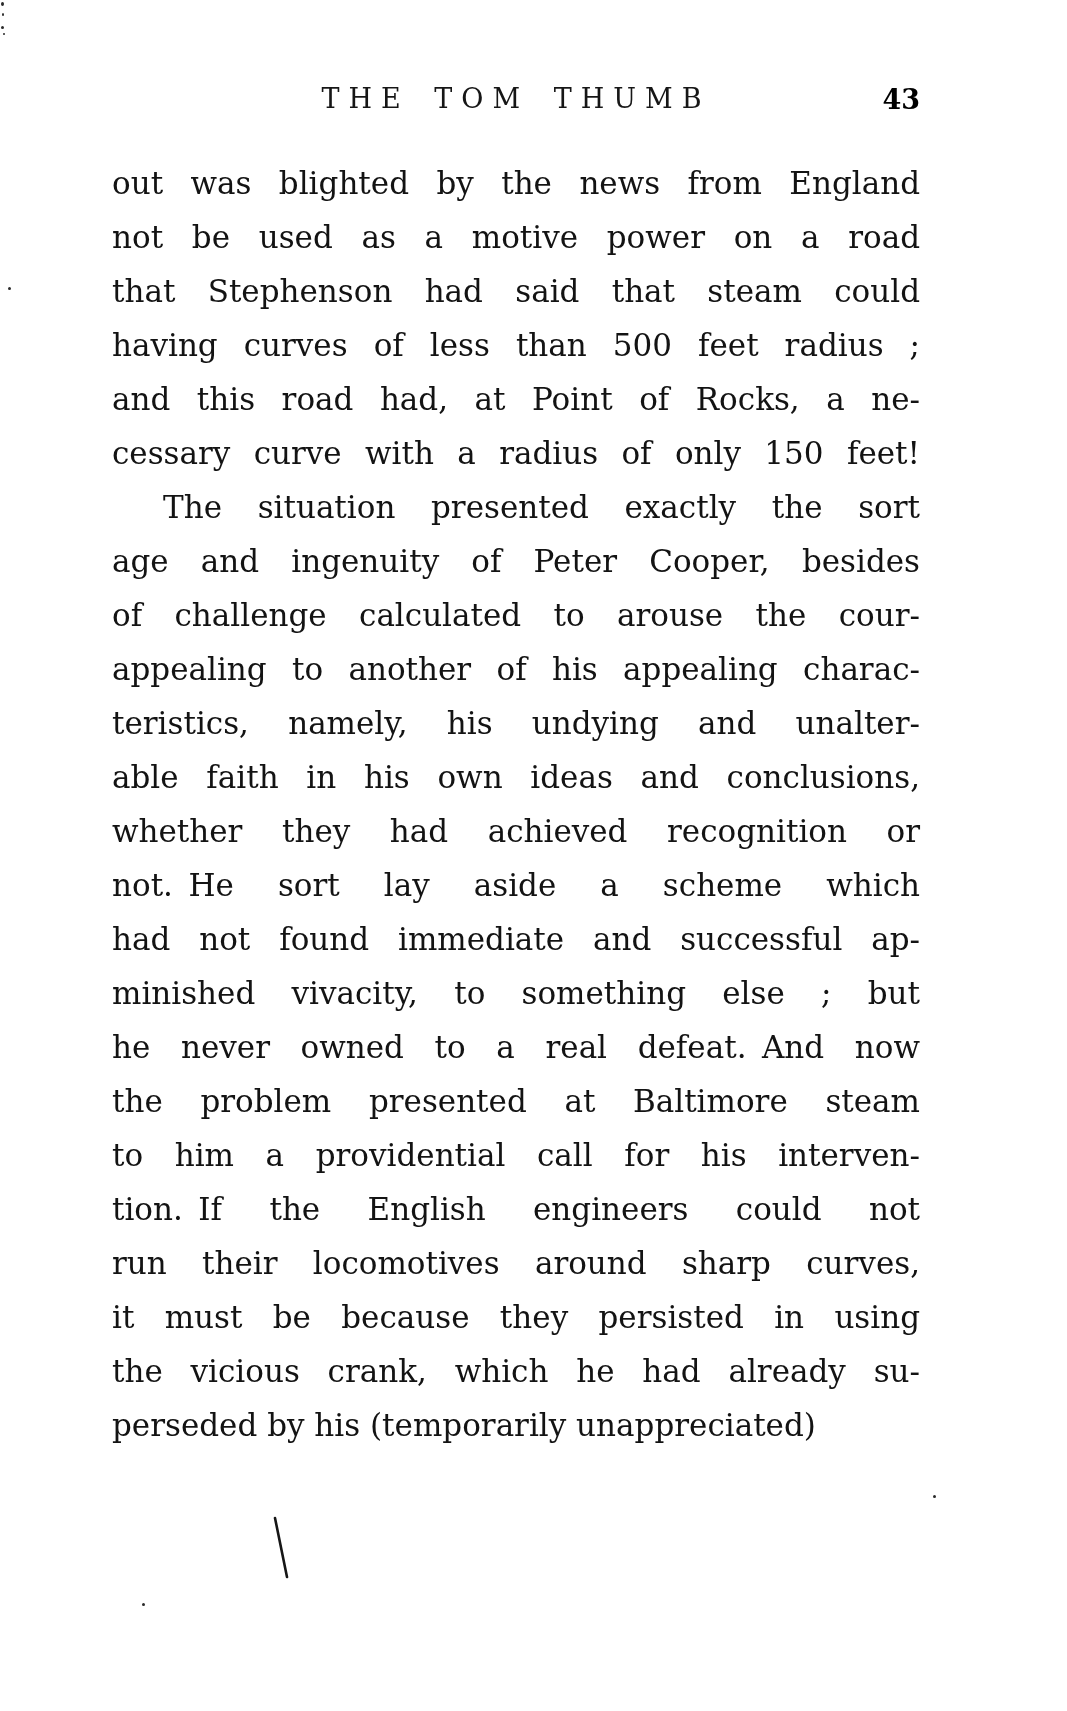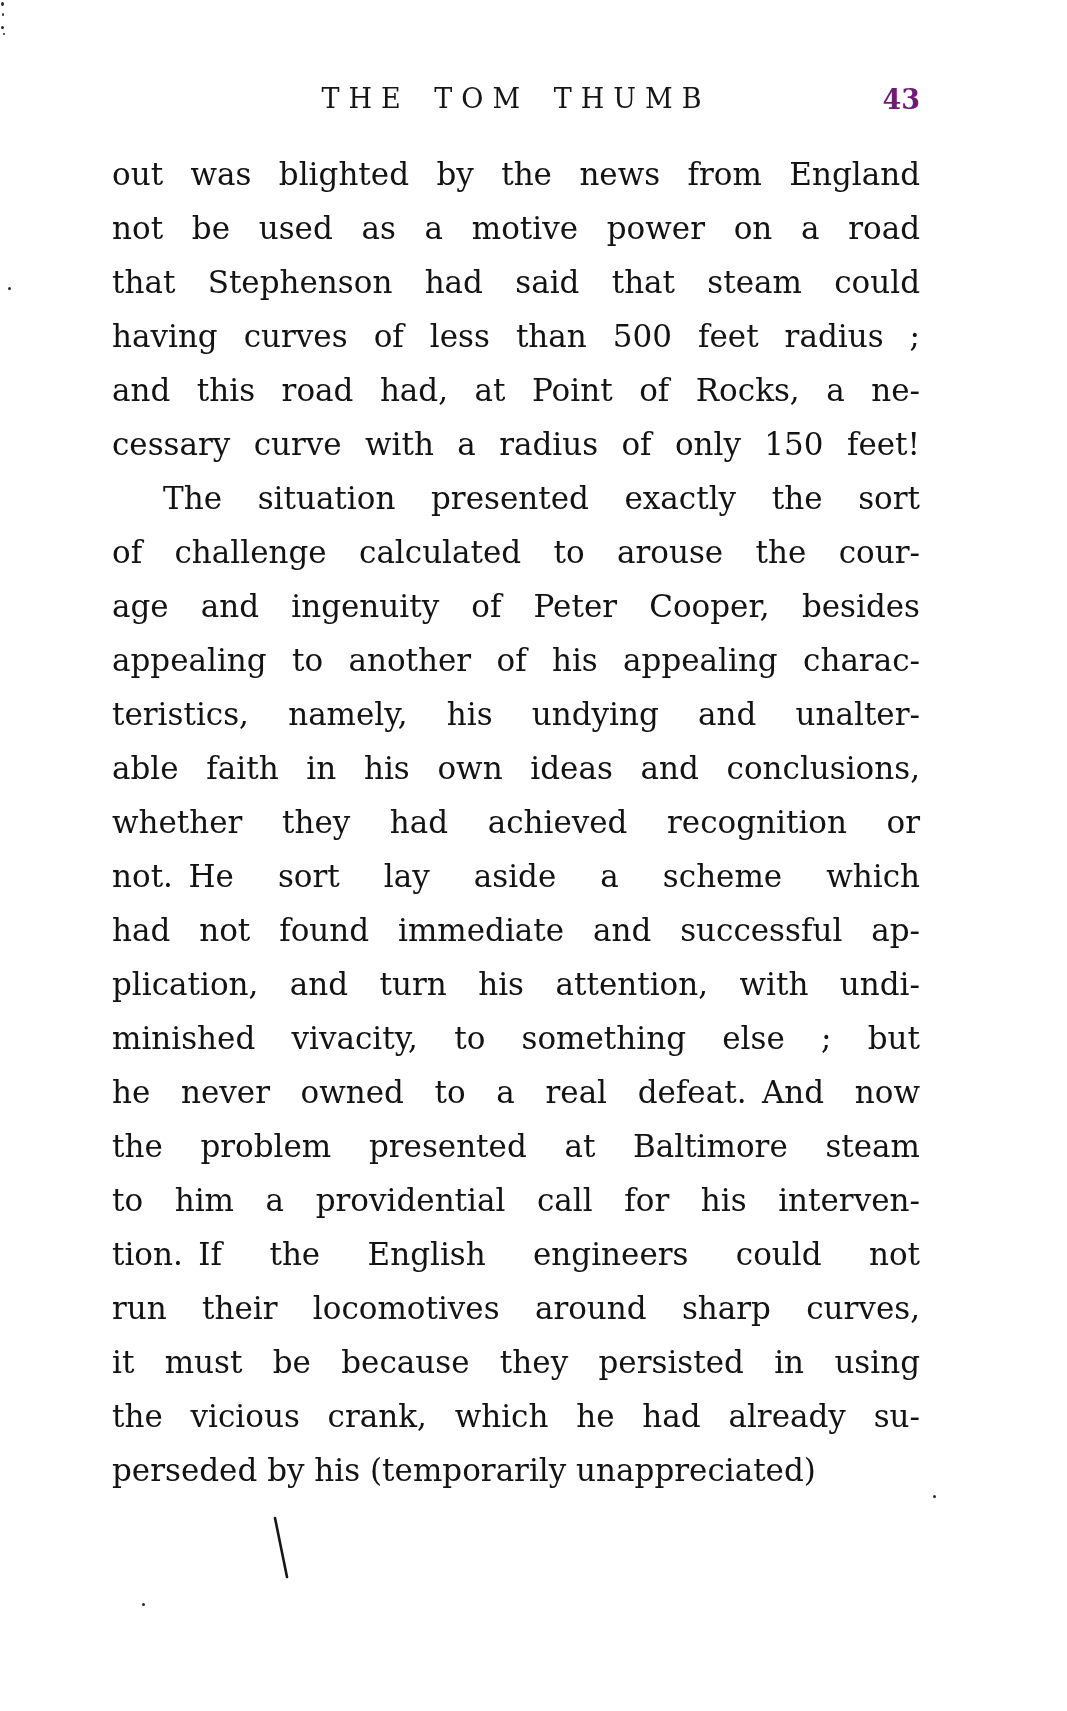--- a/index.html
+++ b/index.html
@@ -31,27 +31,27 @@
     word-spacing: 7px;
     color: #161616;
   }
   .pagenum {
     position: absolute;
     right: 0;
     top: 1px;
     font-size: 27px;
     line-height: 30px;
     font-weight: bold;
-    color: #701a75;
+    color: #000000;
     margin-left: 12px;
   }
   .body {
     position: absolute;
     left: 112px;
-    top: 147px;
+    top: 156px;
     width: 808px;
   }
   .line {
     font-size: 31px;
     line-height: 54px;
     text-align: justify;
     text-align-last: justify;
     white-space: nowrap; 
     color: #131313;
   }
@@ -86,29 +86,28 @@
   </div>
 
   <div class="body">
       <div class="line">out was blighted by the news from England</div>
       <div class="line">not be used as a motive power on a road</div>
       <div class="line">that Stephenson had said that steam could</div>
       <div class="line">having curves of less than 500 feet radius ;</div>
       <div class="line">and this road had, at Point of Rocks, a ne-</div>
       <div class="line">cessary curve with a radius of only 150 feet!</div>
       <div class="line indent">The situation presented exactly the sort</div>
+      <div class="line">age and ingenuity of Peter Cooper, besides</div>
       <div class="line">of challenge calculated to arouse the cour-</div>
-      <div class="line">age and ingenuity of Peter Cooper, besides</div>
       <div class="line">appealing to another of his appealing charac-</div>
       <div class="line">teristics, namely, his undying and unalter-</div>
       <div class="line">able faith in his own ideas and conclusions,</div>
       <div class="line">whether they had achieved recognition or</div>
       <div class="line">not. He sort lay aside a scheme which</div>
       <div class="line">had not found immediate and successful ap-</div>
-      <div class="line">plication, and turn his attention, with undi-</div>
       <div class="line">minished vivacity, to something else ; but</div>
       <div class="line">he never owned to a real defeat. And now</div>
       <div class="line">the problem presented at Baltimore steam</div>
       <div class="line">to him a providential call for his interven-</div>
       <div class="line">tion. If the English engineers could not</div>
       <div class="line">run their locomotives around sharp curves,</div>
       <div class="line">it must be because they persisted in using</div>
       <div class="line">the vicious crank, which he had already su-</div>
       <div class="line natural">perseded by his (temporarily unappreciated)</div>
     </div>

